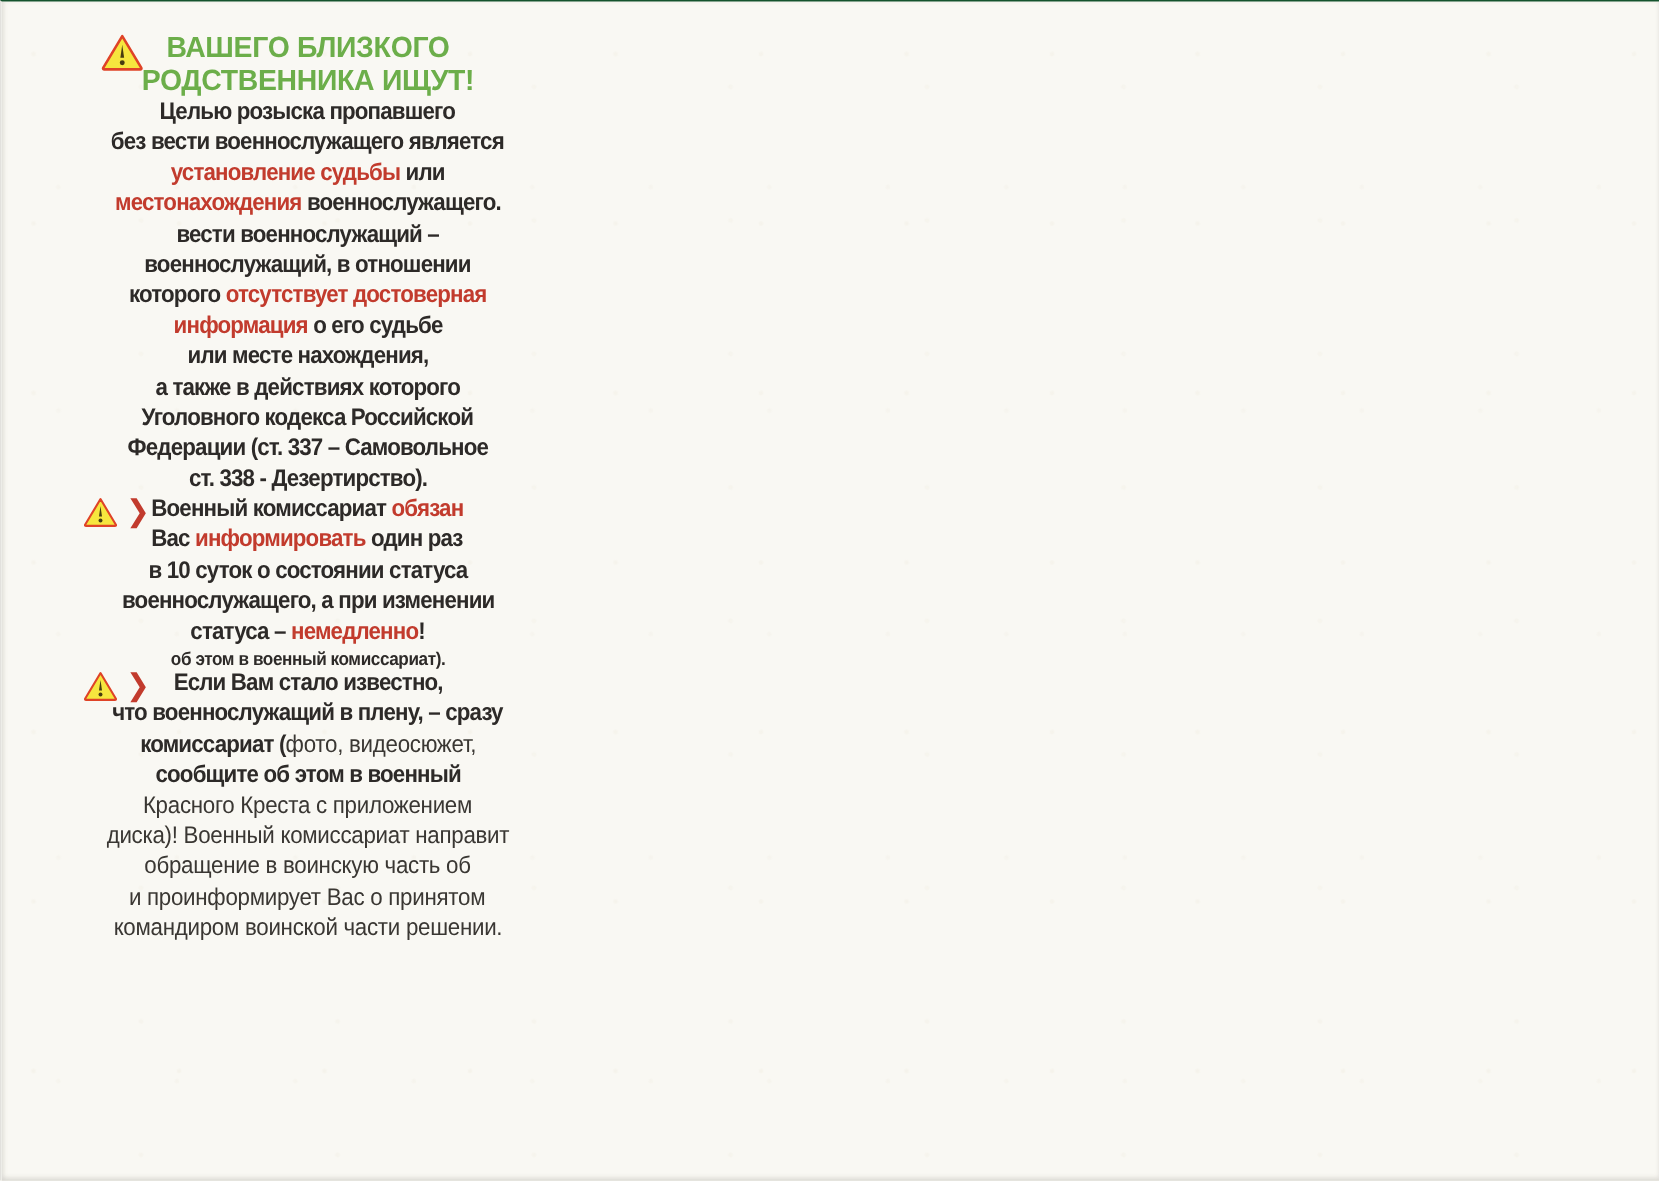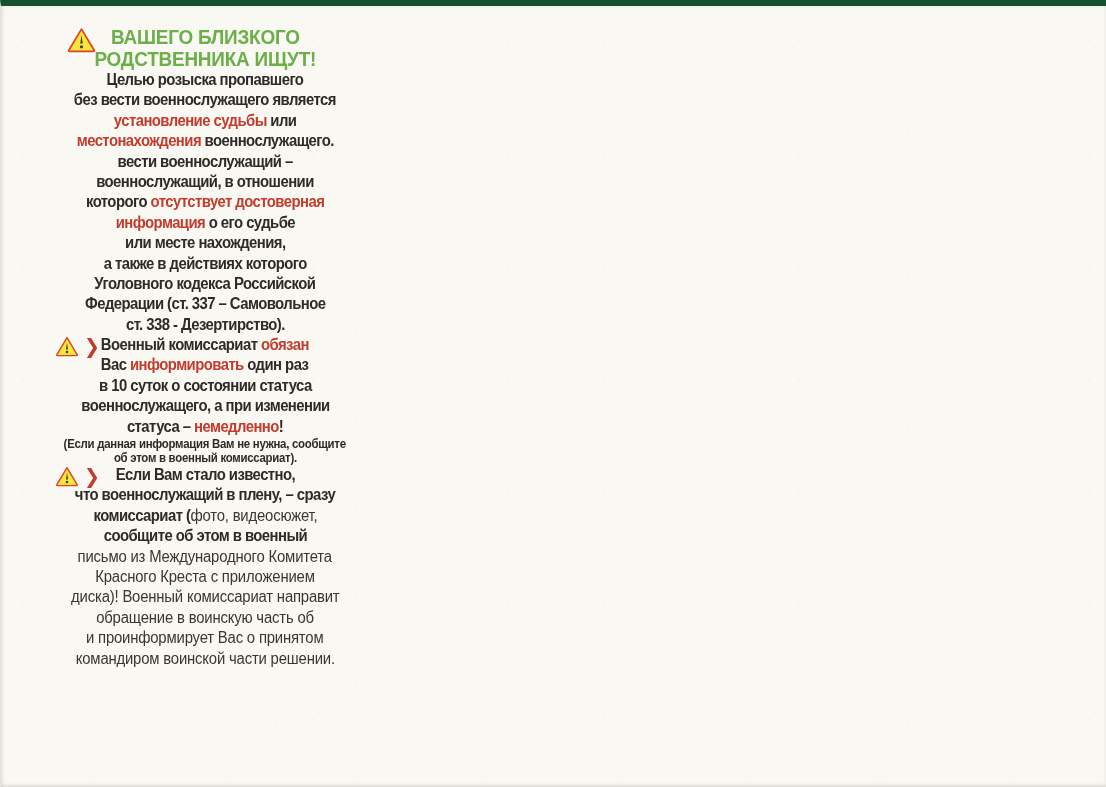--- a/index.html
+++ b/index.html
@@ -15,21 +15,21 @@
   *{margin:0;padding:0;box-sizing:border-box;}
   html,body{width:1106px;height:787px;overflow:hidden;}
   body{
     font-family:"Liberation Sans","DejaVu Sans",sans-serif;
     background:#e8e7e2;
   }
   .page{
     position:relative;
     width:1106px;height:787px;
     background:var(--paper);
-    border-top:6px solid #14532d;
+    border-top:1px solid #14532d;
     border-left:1px solid #e2e1dd;
     box-shadow:inset 0 -2px 3px rgba(120,118,110,.18), inset 2px 0 3px rgba(120,118,110,.10);
   }
   
   .page::after{
     content:"";position:absolute;inset:0;pointer-events:none;opacity:.5;
     background-image:
       radial-gradient(circle at 22% 31%, rgba(205,190,150,.14) 0 1px, transparent 2px),
       radial-gradient(circle at 71% 64%, rgba(205,190,150,.12) 0 1px, transparent 2px),
       radial-gradient(circle at 48% 83%, rgba(205,190,150,.10) 0 1px, transparent 2px);
@@ -104,34 +104,32 @@
     <path d="M15 8.2 L16.3 17.2 L13.7 17.2 Z" fill="var(--tri-mark)"></path>
     <circle cx="15" cy="20.6" r="1.7" fill="var(--tri-mark)"></circle>
   </svg>
 
   <span class="chev">❯</span>
 </span><span class="lt"><span class="sb">Военный комиссариат </span><span class="sr">обязан</span></span></div>
       <div class="line"><span class="lt"><span class="sb">Вас </span><span class="sr">информировать </span><span class="sb">один раз</span></span></div>
       <div class="line"><span class="lt"><span class="sb">в 10 суток о состоянии статуса</span></span></div>
       <div class="line"><span class="lt"><span class="sb">военнослужащего, а при изменении</span></span></div>
       <div class="line"><span class="lt"><span class="sb">статуса – </span><span class="sr">немедленно</span><span class="sb">!</span></span></div>
-      <div class="line small"><span class="lt"><span class="sb">(Если данная информация Вам не нужна, сообщите</span></span></div>
       <div class="line small"><span class="lt"><span class="sb">об этом в военный комиссариат).</span></span></div>
       <div class="line para-chev"><span class="iconslot">
   <svg class="tri-svg" viewBox="0 0 30 27">
     <path d="M15 2.2 L28.2 24.2 Q28.6 25.2 27.4 25.2 L2.6 25.2 Q1.4 25.2 1.8 24.2 Z" fill="var(--tri-fill)" stroke="var(--tri-border)" stroke-width="1.8" stroke-linejoin="round"></path>
     <path d="M15 8.2 L16.3 17.2 L13.7 17.2 Z" fill="var(--tri-mark)"></path>
     <circle cx="15" cy="20.6" r="1.7" fill="var(--tri-mark)"></circle>
   </svg>
 
   <span class="chev">❯</span>
 </span><span class="lt"><span class="sb">Если Вам стало известно,</span></span></div>
       <div class="line"><span class="lt"><span class="sb">что военнослужащий в плену, – сразу</span></span></div>
       <div class="line"><span class="lt"><span class="sb">комиссариат (</span><span class="sn">фото, видеосюжет,</span></span></div>
       <div class="line"><span class="lt"><span class="sb">сообщите об этом в военный</span></span></div>
-      <div class="line"><span class="lt"><span class="sn">письмо из Международного Комитета</span></span></div>
       <div class="line"><span class="lt"><span class="sn">Красного Креста  с приложением</span></span></div>
       <div class="line"><span class="lt"><span class="sn">диска)! Военный комиссариат направит</span></span></div>
       <div class="line"><span class="lt"><span class="sn">обращение в воинскую часть  об</span></span></div>
       <div class="line"><span class="lt"><span class="sn">и проинформирует  Вас о принятом</span></span></div>
       <div class="line"><span class="lt"><span class="sn">командиром воинской части решении.</span></span></div>
     </div>
 </div>
 
 </body></html>

